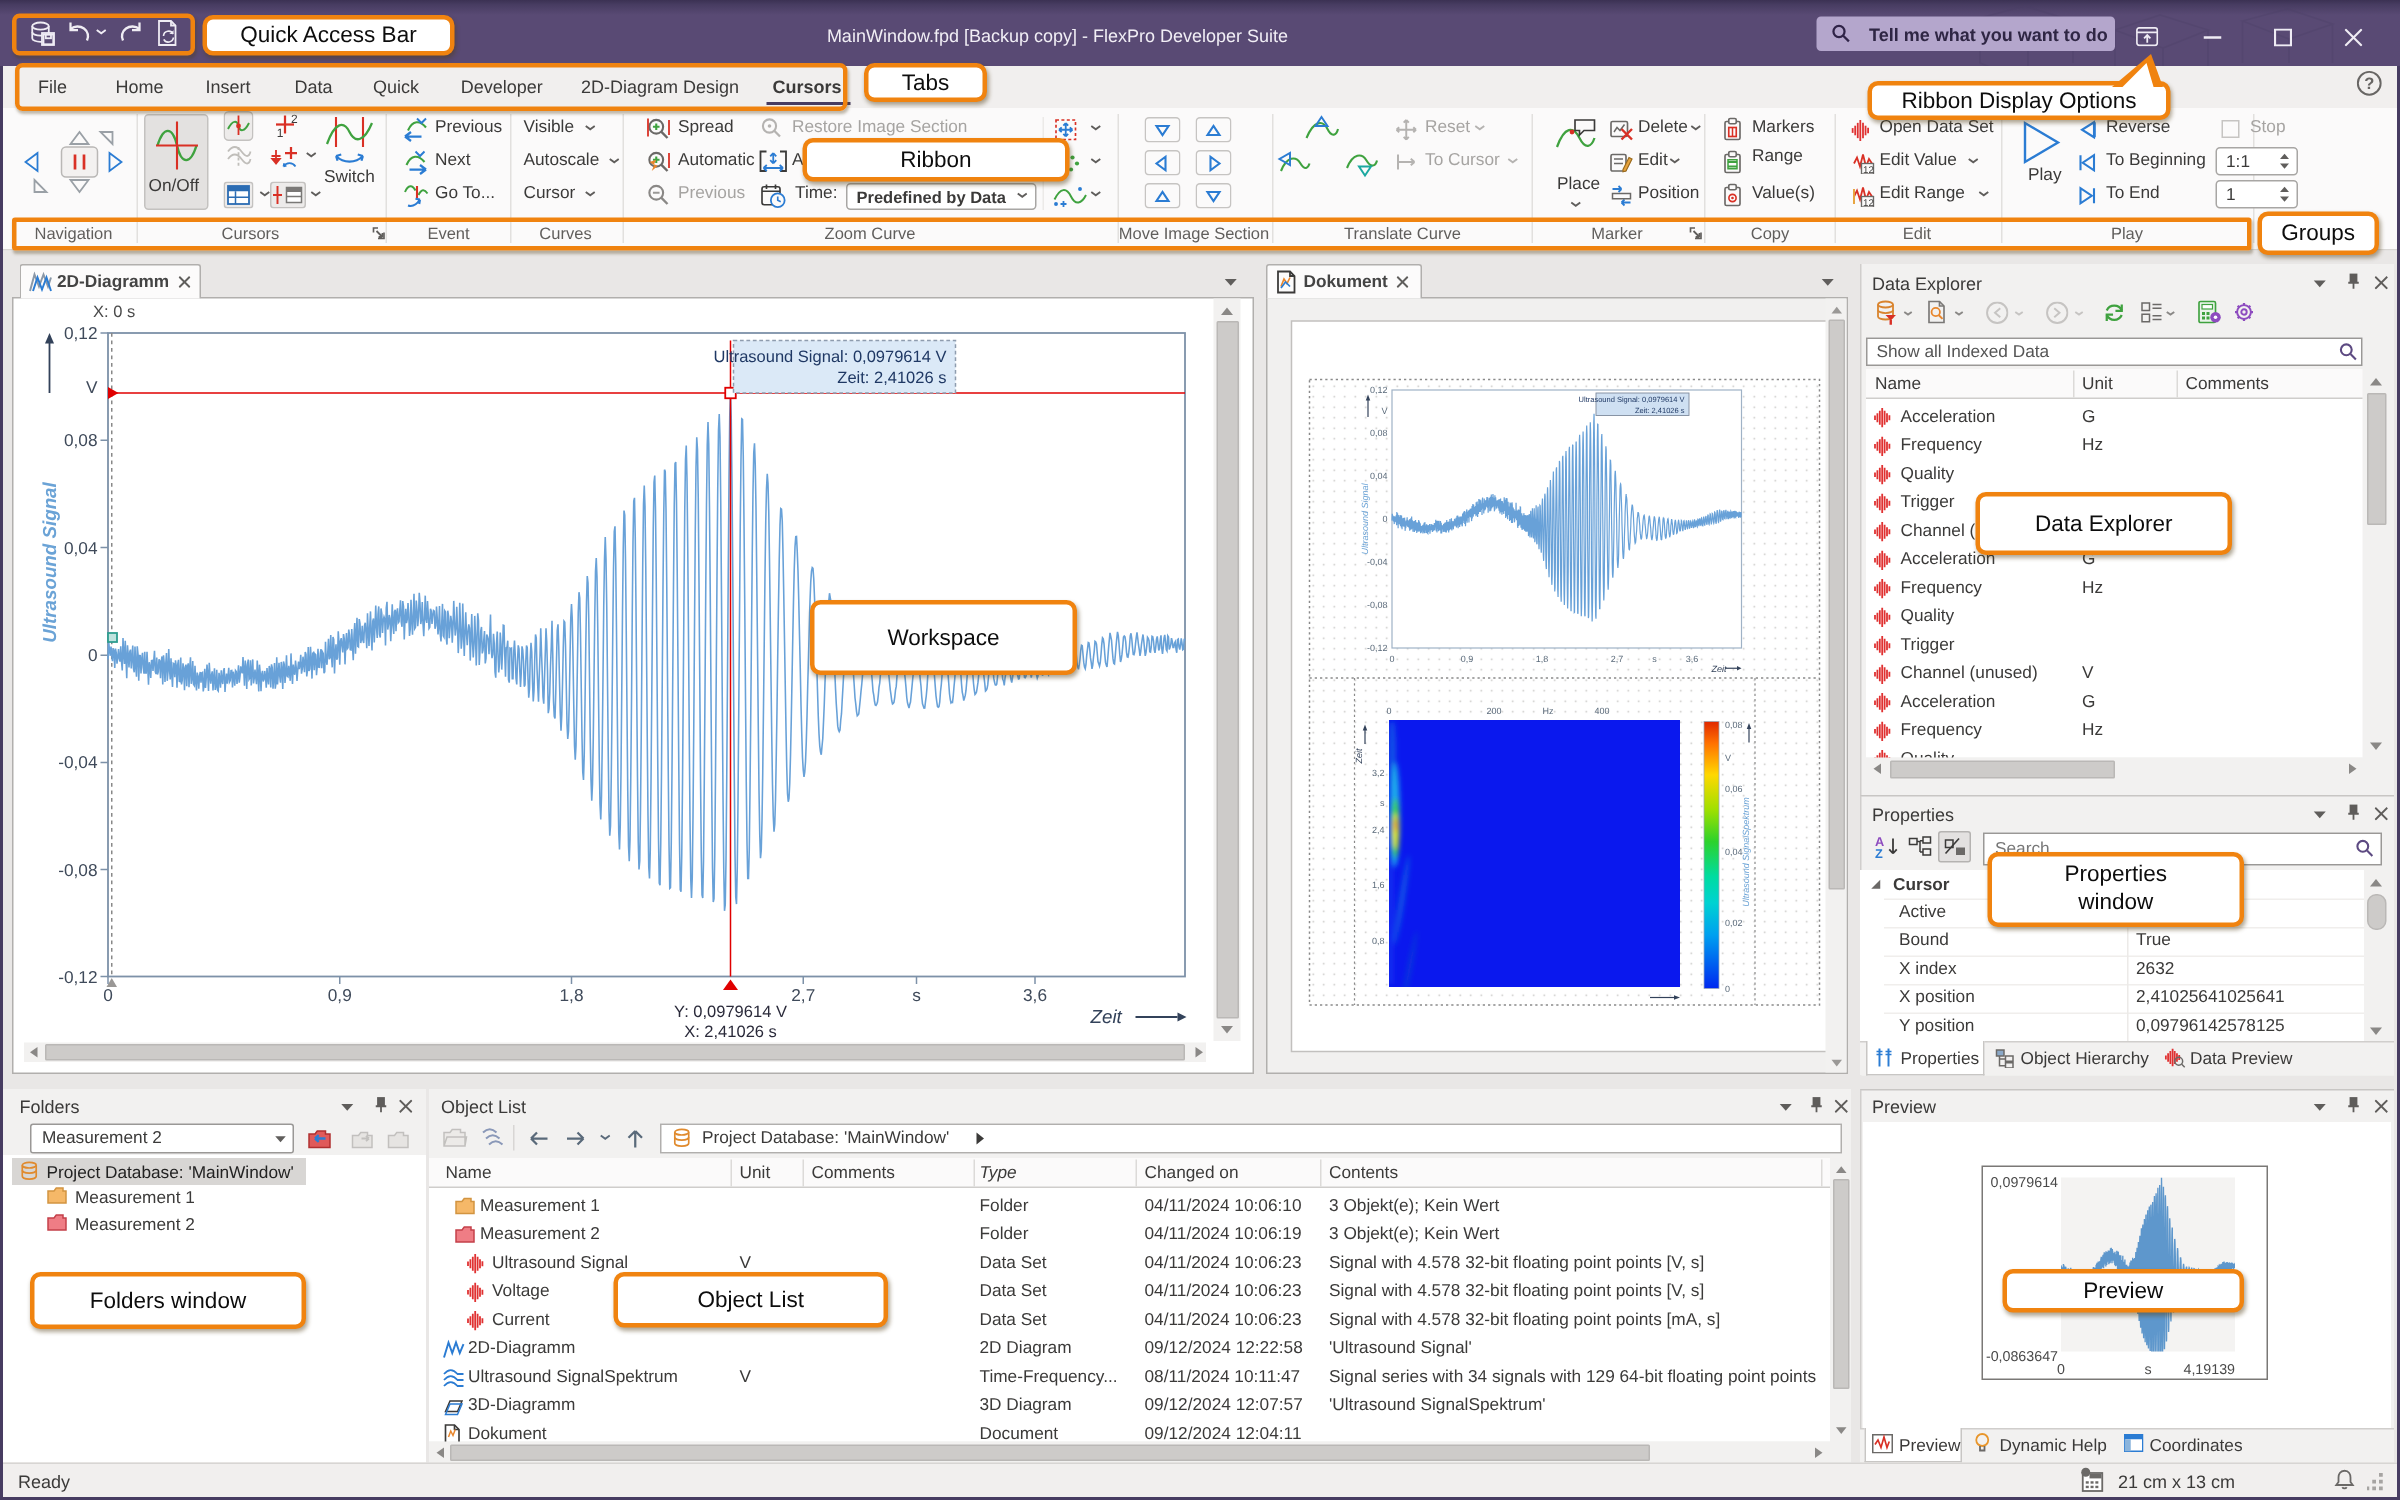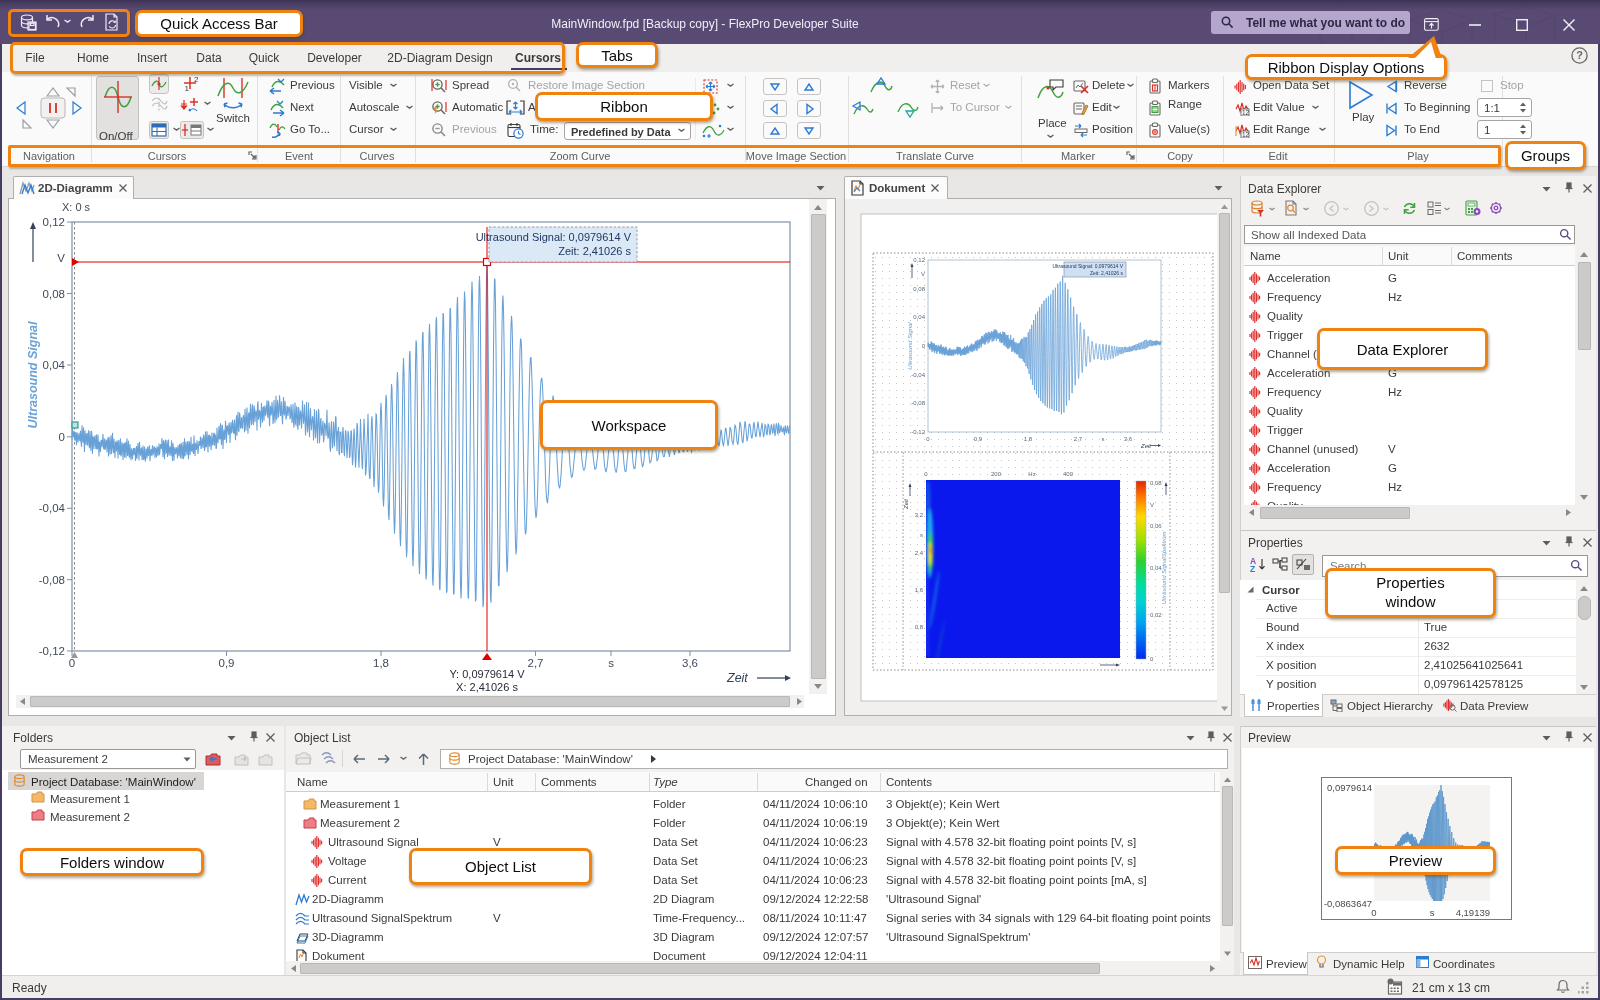--- a/index.html
+++ b/index.html
@@ -154,21 +154,21 @@
       <line x1="35" y1="17" x2="35" y2="27" stroke="#d93025" stroke-width="1.8"></line>
       <line x1="41" y1="17" x2="41" y2="27" stroke="#d93025" stroke-width="1.8"></line>
     </g>
   </svg>
 <div class="abs" style="left:96px;top:76px;width:43px;height:64px;background:#e3e1e0;border:1px solid #c4c2c0;border-radius:3px;"></div>
 <svg style="position:absolute;left:103px;top:80px;" width="30" height="34" viewBox="0 0 30 34">
     <path d="M2,17 C6,4 12,4 15,17 C18,30 24,30 28,17" fill="none" stroke="#3fa23f" stroke-width="1.6"></path>
     <line x1="15" y1="1" x2="15" y2="33" stroke="#d93025" stroke-width="1.4"></line>
     <line x1="1" y1="17" x2="29" y2="17" stroke="#d93025" stroke-width="1.4"></line>
   </svg>
-<div class="txt" style="left:99px;top:118px;color:#3b3a39;margin-top:12px;">On/Off</div>
+<div class="txt" style="left:99px;top:118px;color:#3b3a39;">On/Off</div>
 <svg style="position:absolute;left:149px;top:74px;" width="20" height="20" viewBox="0 0 20 20">
     <rect x="0.5" y="0.5" width="19" height="19" rx="3" fill="#edebea" stroke="#c4c2c0"></rect>
     <path d="M3,12 C6,6 9,6 10,10 C11,14 14,14 17,8" fill="none" stroke="#3fa23f" stroke-width="1.3"></path>
     <line x1="10" y1="3" x2="10" y2="16" stroke="#d93025" stroke-width="1.2"></line>
     <circle cx="10" cy="10" r="1.6" fill="#d93025"></circle>
   </svg>
 <svg style="position:absolute;left:149px;top:96px;" width="20" height="18" viewBox="0 0 20 18">
     <g stroke="#c0beba" fill="none" stroke-width="1.2">
       <path d="M3,5 C6,1 9,1 12,5 C15,9 17,9 18,5"></path>
       <path d="M3,10 C6,6 9,6 12,10 C15,14 17,14 18,10"></path>
@@ -1205,21 +1205,21 @@
   </svg>
 <div class="txt" style="left:468px;top:753px;">Project Database: 'MainWindow'</div>
 <svg style="position:absolute;left:650px;top:754px;" width="7" height="10" viewBox="0 0 7 10">
     <polygon points="1,1 1,9 6,5" fill="#3b3a39" stroke="none" stroke-width="1"></polygon>
   </svg>
 <div class="abs" style="left:286px;top:772px;width:934px;height:20px;background:#fbfafa;border-bottom:1px solid #cfcdcb;"></div>
 <div class="hdr" style="left:297px;top:776px;">Name</div>
 <div class="hdr" style="left:493px;top:776px;">Unit</div>
 <div class="hdr" style="left:541px;top:776px;">Comments</div>
 <div class="hdr" style="left:653px;top:776px;font-style:italic;">Type</div>
-<div class="hdr" style="left:763px;top:776px;margin-left:42px;">Changed on</div>
+<div class="hdr" style="left:763px;top:776px;">Changed on</div>
 <div class="hdr" style="left:886px;top:776px;">Contents</div>
 <div class="vline" style="left:487px;top:773px;height:18px;background:#dcdad8;"></div>
 <div class="vline" style="left:535px;top:773px;height:18px;background:#dcdad8;"></div>
 <div class="vline" style="left:649px;top:773px;height:18px;background:#dcdad8;"></div>
 <div class="vline" style="left:757px;top:773px;height:18px;background:#dcdad8;"></div>
 <div class="vline" style="left:880px;top:773px;height:18px;background:#dcdad8;"></div>
 <div class="vline" style="left:1214px;top:773px;height:18px;background:#dcdad8;"></div>
 <div class="abs" style="left:286px;top:792px;width:934px;height:169px;background:#fff;"></div>
 <svg style="position:absolute;left:303px;top:797px;" width="14" height="14" viewBox="0 0 14 14">
     <path d="M1,4 L5,4 L6.5,2 L11,2 L11,4 L13,4 L13,12 L1,12 Z" fill="#f5b868" stroke="#d29440" stroke-width="1" transform="scale(1.0)"></path>
@@ -1373,14 +1373,14 @@
     <polygon points="13,26 47,26 39,4" fill="#f0830f"></polygon>
     <polygon points="19,27 41,27 36,10" fill="#fff"></polygon>
   </svg>
 <div class="callout" style="left:1245px;top:54px;width:202px;height:26px;">Ribbon Display Options</div>
 <div class="callout" style="left:535px;top:92px;width:178px;height:29px;">Ribbon</div>
 <div class="orect" style="left:8px;top:145px;width:1493px;height:22px;border-radius:2px;"></div>
 <div class="callout" style="left:1505px;top:141px;width:81px;height:29px;">Groups</div>
 <div class="callout" style="left:540px;top:400px;width:178px;height:50px;">Workspace</div>
 <div class="callout" style="left:1317px;top:328px;width:171px;height:42px;">Data Explorer</div>
 <div class="callout" style="left:1325px;top:568px;width:171px;height:50px;line-height:1.25;">Properties<br>window</div>
-<div class="callout" style="left:20px;top:848px;width:184px;height:28px;">Folders window</div>
+<div class="callout" style="left:20px;top:848px;width:184px;height:38px;">Folders window</div>
 <div class="callout" style="left:409px;top:848px;width:183px;height:37px;">Object List</div>
 <div class="callout" style="left:1335px;top:846px;width:161px;height:29px;">Preview</div>
 </body></html>

